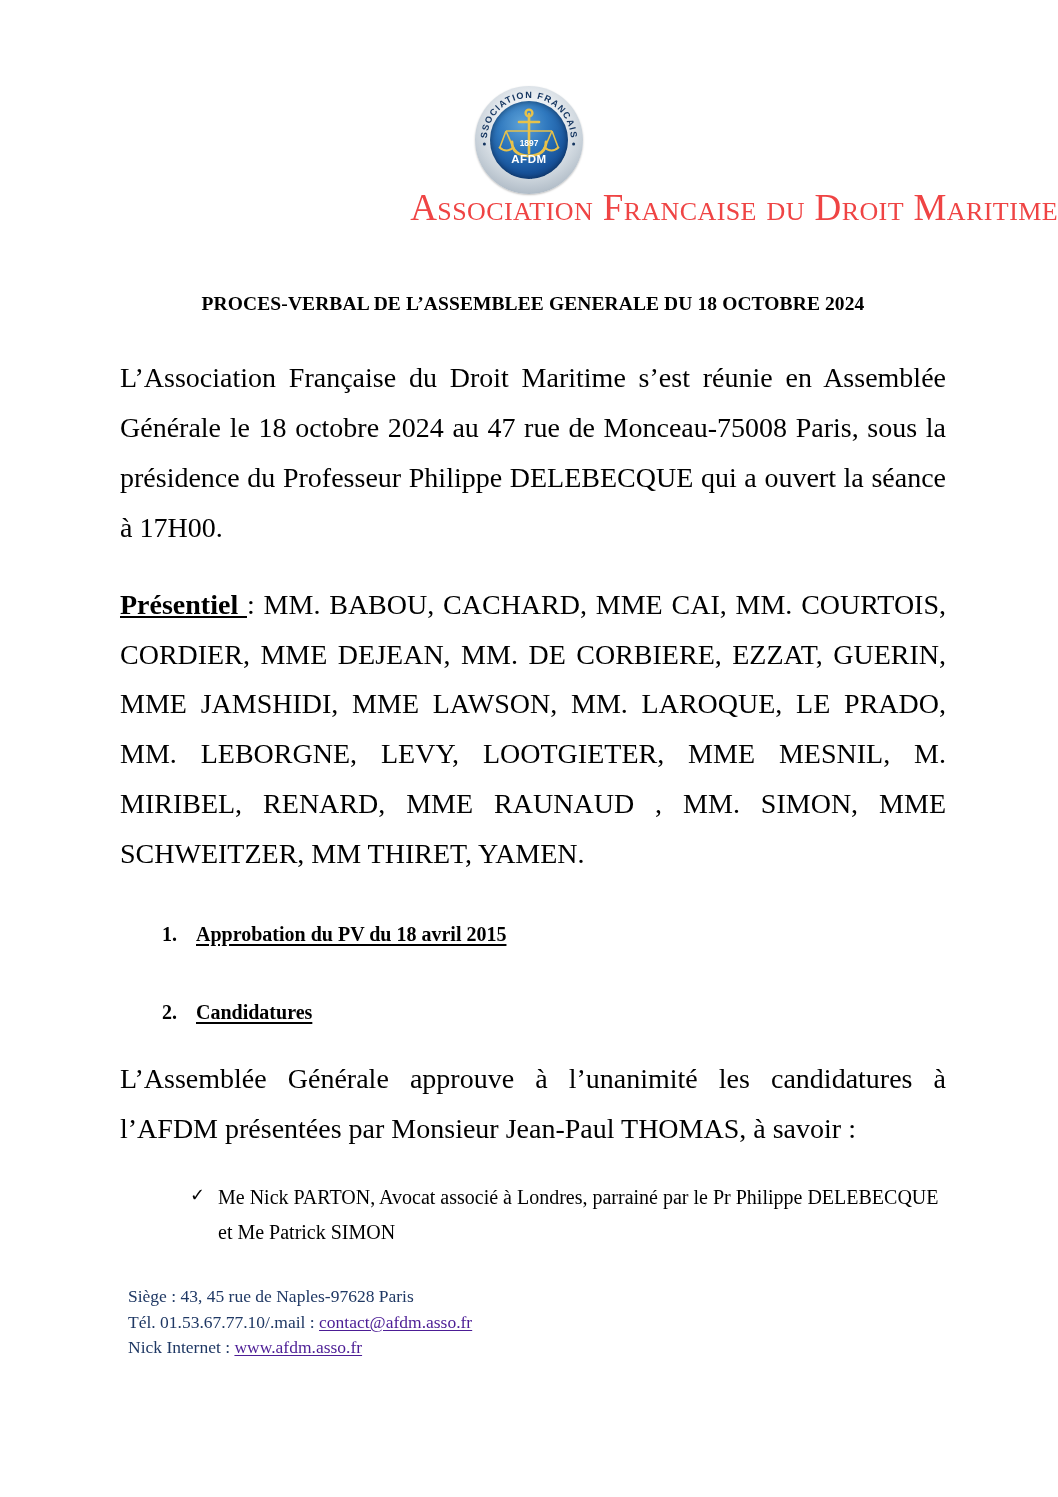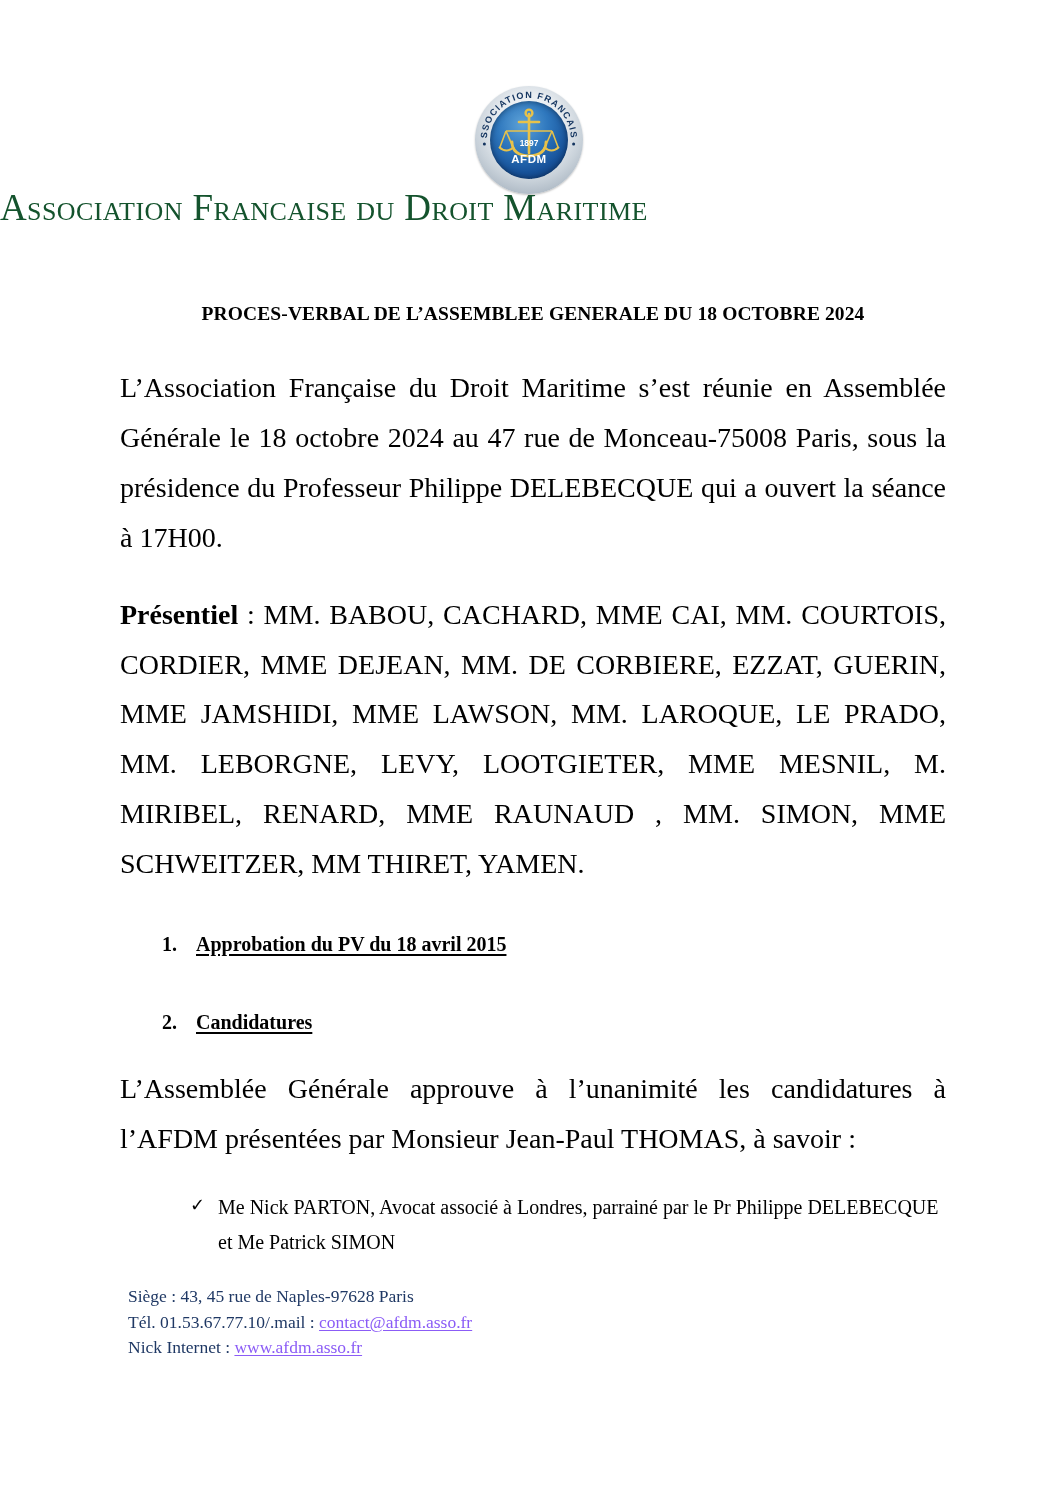--- a/index.html
+++ b/index.html
@@ -48,22 +48,22 @@
     box-shadow: inset 0 0 6px rgba(0,0,0,0.45);
     overflow: hidden;
   }
   .seal-svg { position: absolute; left: 0; top: 0; }
 
   .org-title {
     position: absolute;
     left: 0;
     right: 0;
     top: 188px;
-    text-align: left;
-    color: #14532d;
+    text-align: right;
+    color: #ef4444;
     font-family: "Liberation Serif", "DejaVu Serif", serif;
     font-size: 37px;
     font-variant: small-caps;
     letter-spacing: 0.4px;
     white-space: nowrap;
     line-height: 1.1;
   }
 
   
   .content {
@@ -71,36 +71,37 @@
     left: 120px;
     top: 286px;
     width: 826px;
   }
 
   .doc-heading {
     text-align: center;
     font-weight: bold;
     font-size: 19.5px;
     letter-spacing: 0.1px;
-    margin: 16px 0 38px 0;
+    margin: 6px 0 38px 0;
     line-height: 1.2;
     white-space: nowrap;
   }
 
   p.para {
     margin: 0 0 27px 0;
     text-align: justify;
     text-justify: inter-word;
     font-size: 28px;
     line-height: 1.78;
   }
   p.para:last-child { margin-bottom: 0; }
 
   .lbl {
     font-weight: bold;
+    text-decoration: underline;
     text-underline-offset: 2px;
   }
 
   
   .num-item {
     display: flex;
     margin: 0 0 26px 0;
     padding-left: 42px;
     font-size: 20px;
     line-height: 1.6;
@@ -137,21 +138,21 @@
   .footer {
     position: absolute;
     left: 128px;
     top: 1284px;
     color: #1f3864;
     font-size: 17.5px;
     line-height: 1.47;
     font-family: "Liberation Serif", "DejaVu Serif", serif;
   }
   .footer .lnk {
-    color: #8b5cf6;
+    color: #4c1d95;
     text-decoration: underline;
     text-underline-offset: 2px;
   }
 </style>
 </head>
 <body>
 
 <div class="page">
 
   <div class="logo-wrap">

